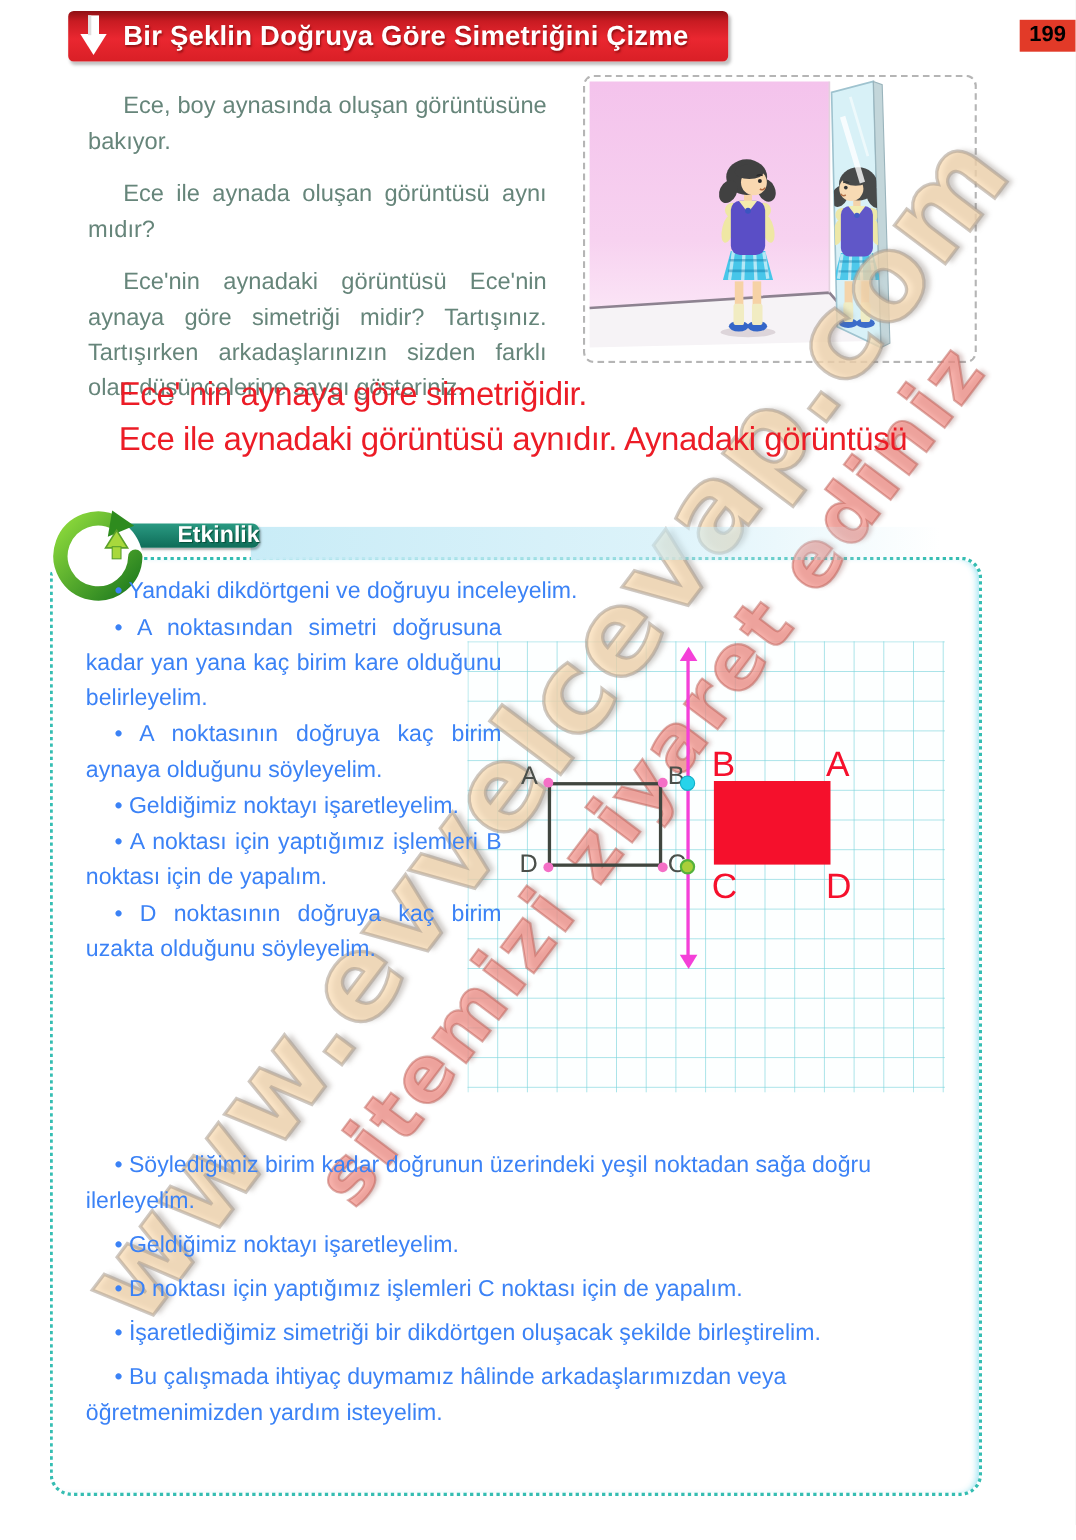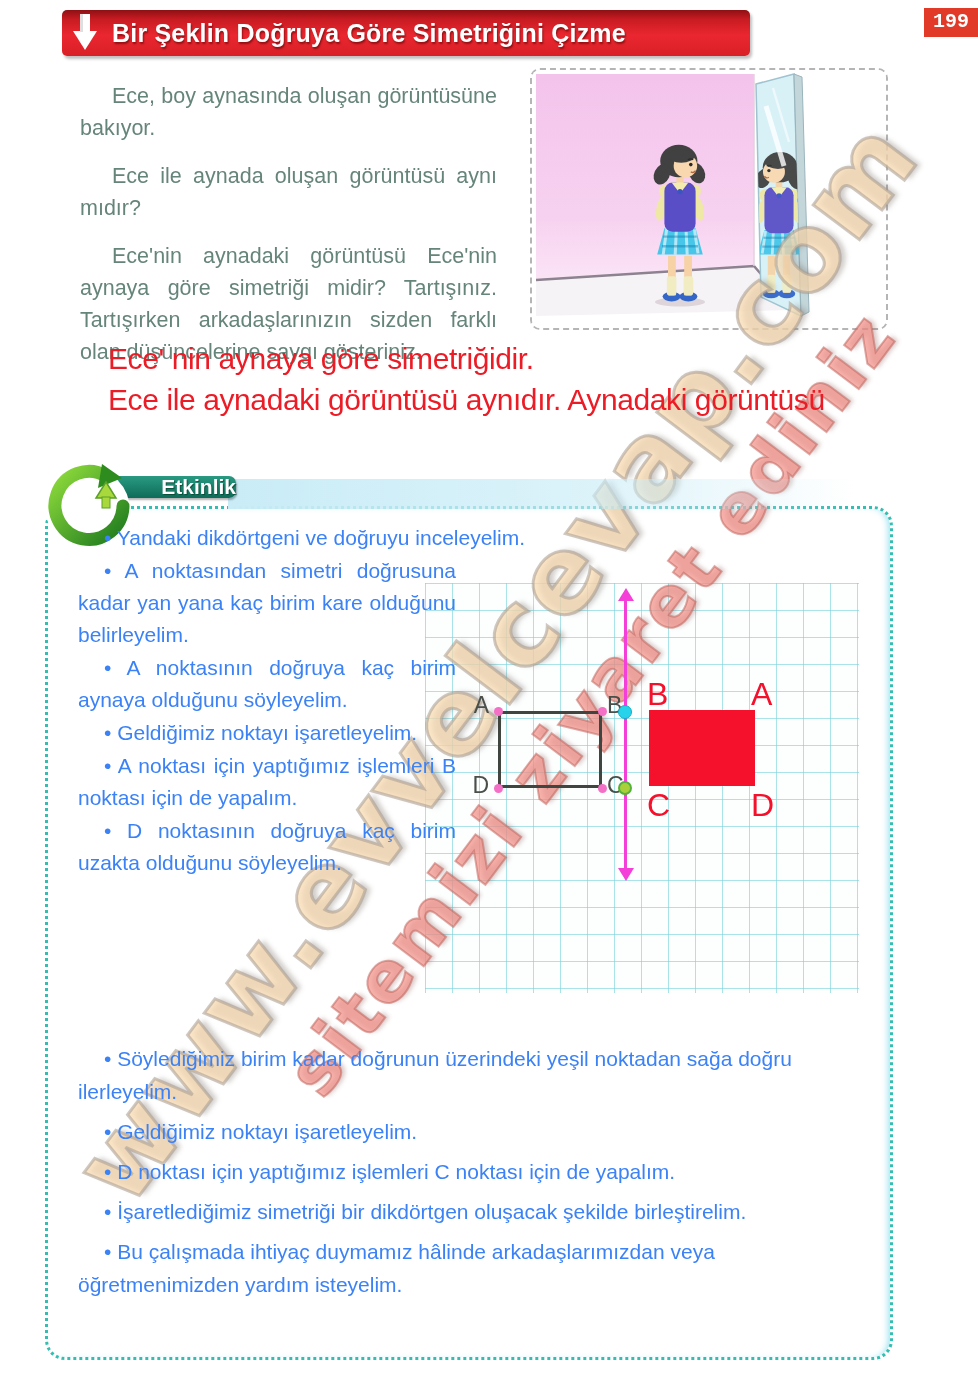--- a/index.html
+++ b/index.html
@@ -1,24 +1,24 @@
 <!DOCTYPE html>
 <html><head>
 <meta charset="utf-8">
 <style>
   html,body{margin:0;padding:0;background:#e9e9e9;}
   .page{position:relative;width:978px;height:1400px;background:#ffffff;overflow:hidden;
         font-family:"Liberation Sans", sans-serif;}
 
   
-  .page-num{position:absolute;top:8px;right:0;z-index:12;background:#e23a28;color:#ffffff;
-            font-size:20px;font-weight:bold;padding:2px 9px 4px 9px;font-family:Liberation Mono, monospace;}
-
-  
-  .banner{position:absolute;left:62px;top:10px;width:688px;height:46px;z-index:10;
+  .page-num{position:absolute;top:18px;right:0;z-index:12;background:#e23a28;color:#000000;
+            font-size:20px;font-weight:bold;padding:2px 9px 4px 9px;}
+
+  
+  .banner{position:absolute;left:62px;top:10px;width:600px;height:46px;z-index:10;
           background:linear-gradient(180deg,#8e1014 0%,#c81b22 20%,#ea2730 55%,#d91f26 100%);
           border-radius:5px;box-shadow:2px 3px 3px rgba(0,0,0,0.25);
           display:flex;align-items:center;}
   .banner .title{color:#fff;font-weight:bold;font-size:25px;letter-spacing:0.2px;
                  padding-left:12px;text-shadow:1px 2px 2px rgba(90,0,0,0.6);}
   .banner svg{margin-left:8px;flex:0 0 auto;}
 
   
   .intro{position:absolute;left:64px;top:64px;width:449px;z-index:10;
          color:#66857a;font-size:21.5px;line-height:32px;text-align:justify;}

